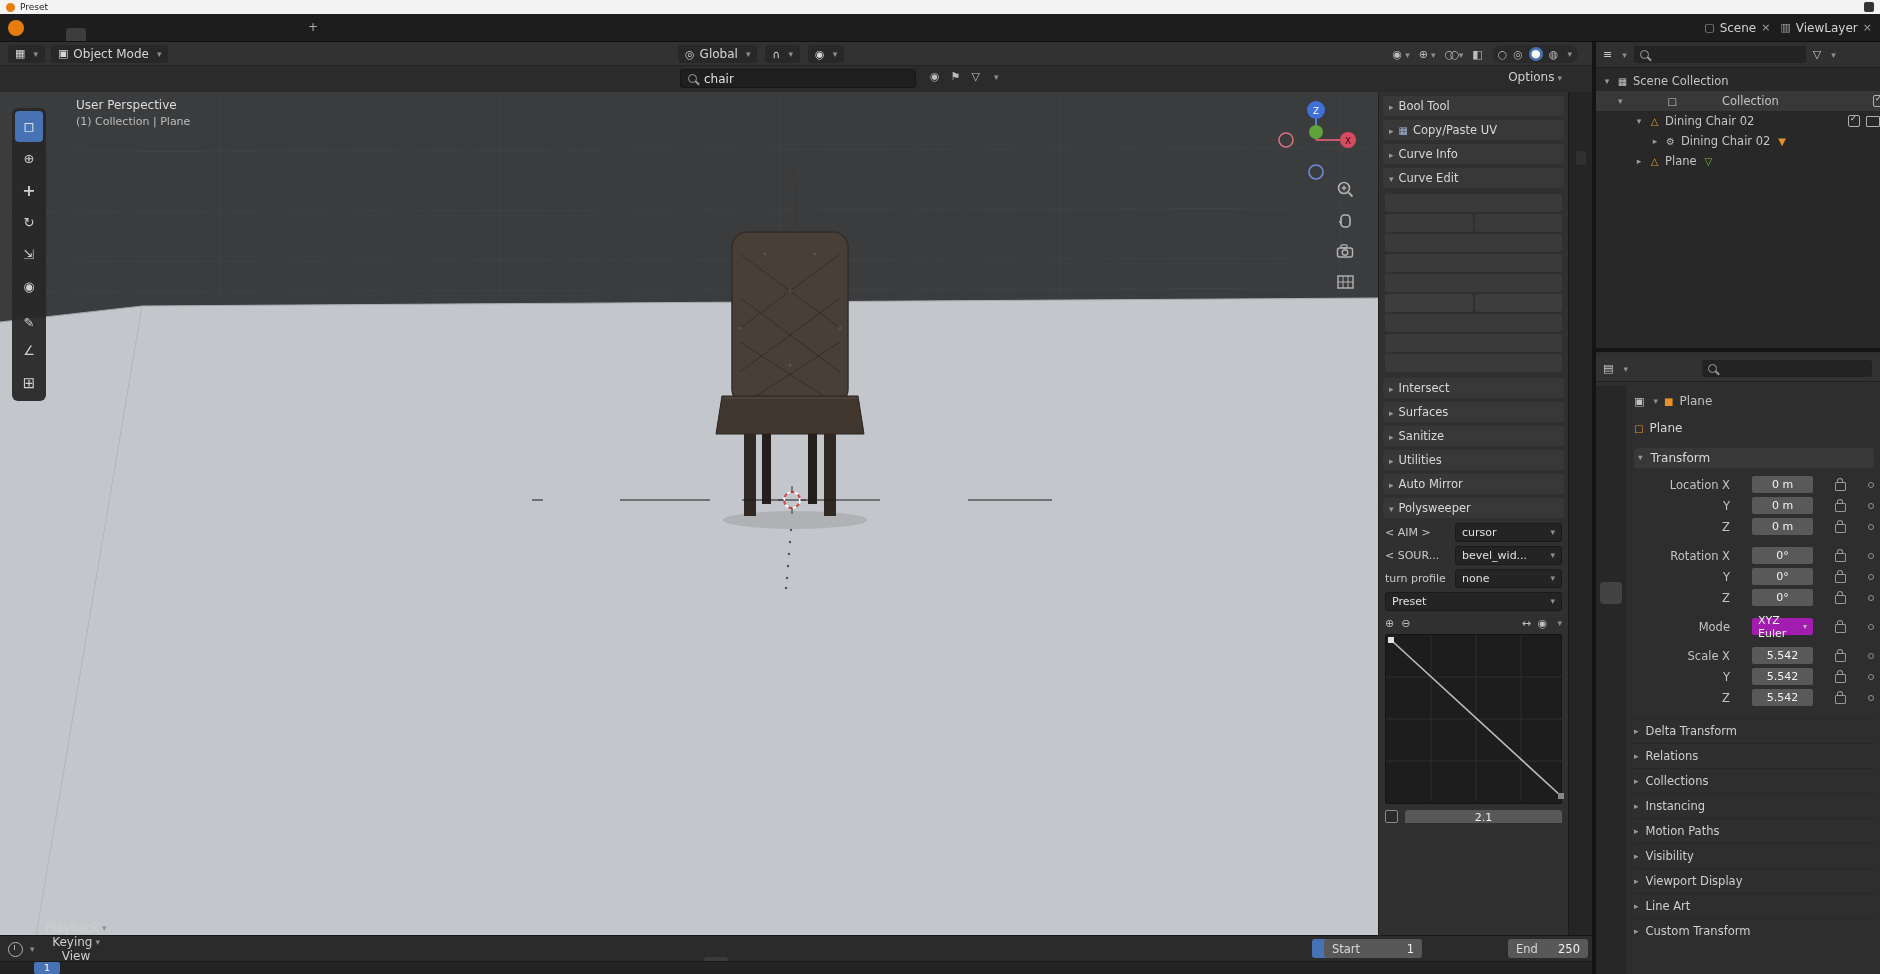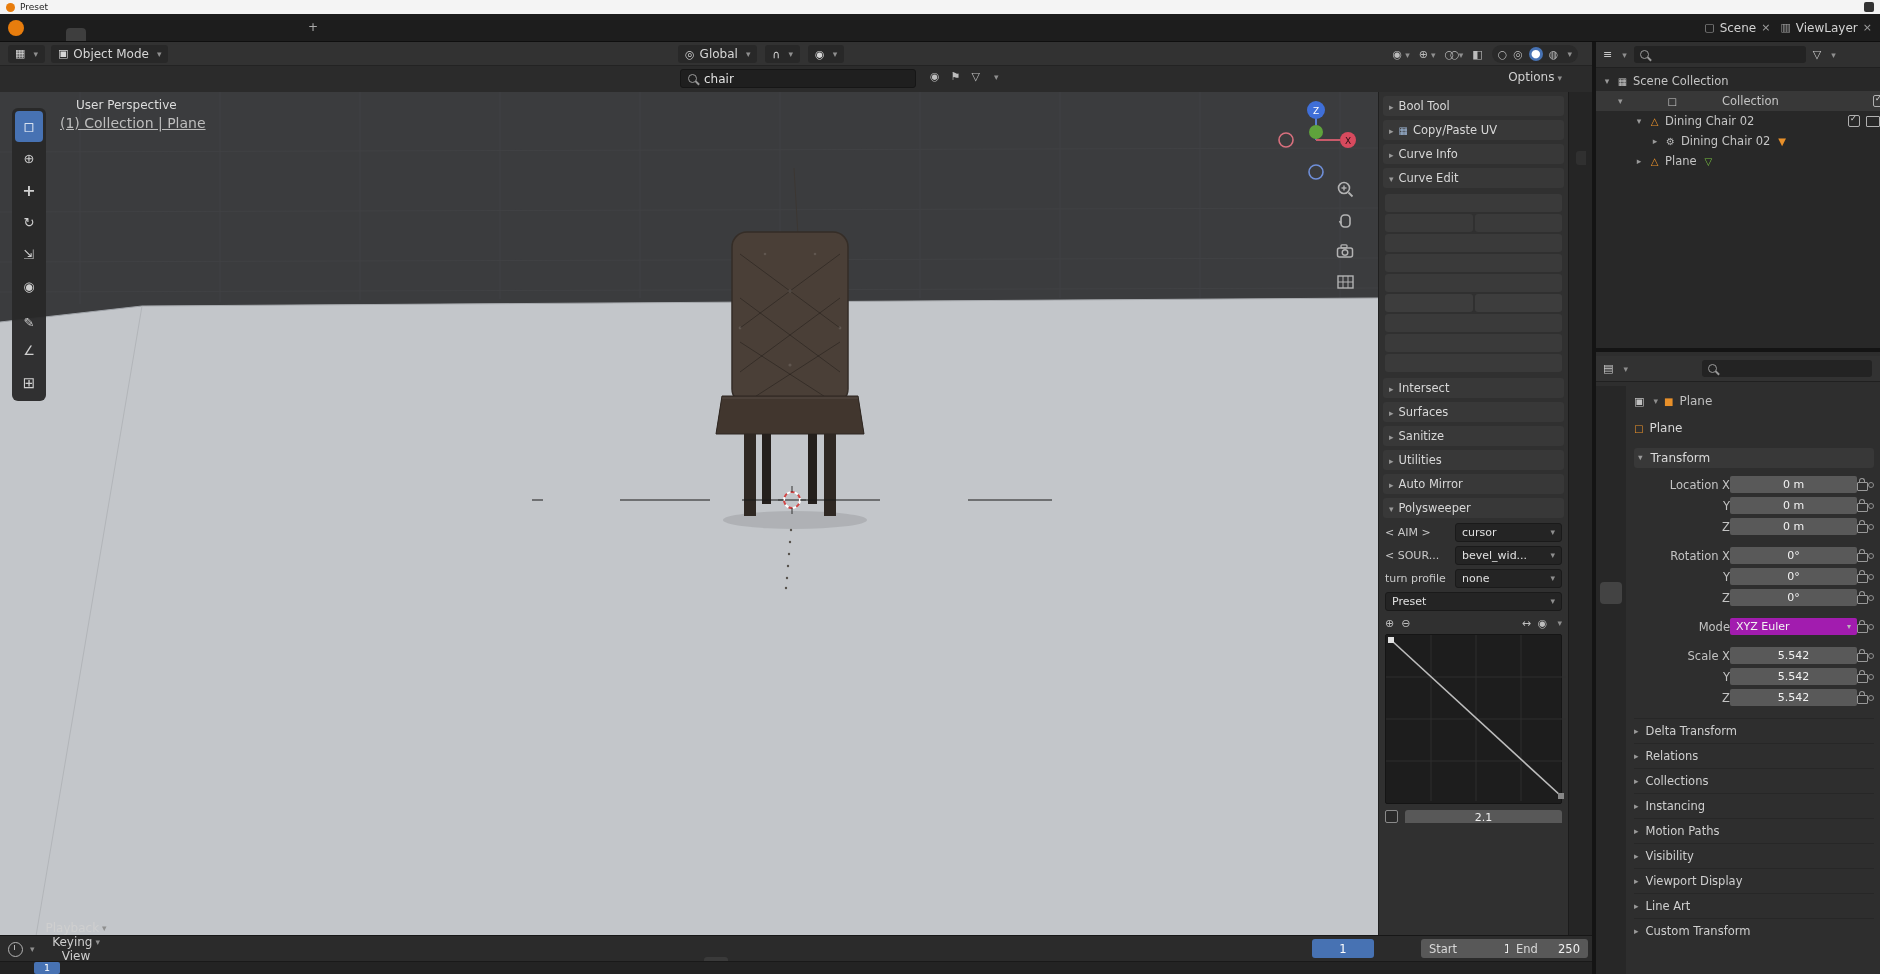--- a/index.html
+++ b/index.html
@@ -41,21 +41,21 @@
   .fb-icons{position:absolute;left:548px;top:4px;display:flex;gap:9px;align-items:center;font-size:11px;}
   .search-box{position:absolute;left:680px;top:3px;width:236px;height:19px;background:#1f1f1f;border:1px solid #161616;
               border-radius:3px;display:flex;align-items:center;gap:7px;padding:0 7px;box-sizing:border-box;color:#e2e2e2;}
   .mag{width:7px;height:7px;border:1.4px solid #9a9a9a;border-radius:50%;position:relative;flex:none;}
   .mag::after{content:"";position:absolute;width:5px;height:1.5px;background:#9a9a9a;transform:rotate(45deg);right:-4px;bottom:-1px;}
   .fb-post{position:absolute;left:930px;top:4px;display:flex;gap:11px;align-items:center;color:#bdbdbd;}
   .fb-options{position:absolute;right:30px;top:4px;color:#d0d0d0;}
   
   .canvas{position:absolute;left:0;top:50px;right:0;bottom:38px;background:#3b3c3e;overflow:hidden;}
   .vp-text1{position:absolute;left:76px;top:6px;color:#dcdcdc;font-size:12px;}
-  .vp-text2{position:absolute;left:60px;top:23px;color:#bdbdbd;font-size:14px;text-decoration:underline;}
+  .vp-text2{position:absolute;left:76px;top:23px;color:#bdbdbd;font-size:11px;}
   
   .toolbar{position:absolute;left:12px;top:16px;width:34px;background:rgba(40,40,40,.95);border-radius:6px;
            padding:3px;display:flex;flex-direction:column;gap:1px;box-sizing:border-box;}
   .tool-btn{height:31px;border-radius:4px;display:flex;align-items:center;justify-content:center;color:#cfcfcf;font-size:13px;}
   .tool-btn.active{background:#4772b3;color:#fff;}
   .tool-btn::before{content:"";}
   .ic-select-box::before{content:"◻";}
   .ic-cursor::before{content:"⊕";}
   .ic-move::before{content:"+";font-weight:bold;font-size:16px;}
   .ic-rotate::before{content:"↻";}
@@ -155,21 +155,21 @@
                  flex-direction:column;align-items:center;gap:9px;padding-top:10px;}
   .picon{width:22px;height:22px;display:flex;align-items:center;justify-content:center;border-radius:4px;
          color:#9f9f9f;font-size:12px;}
   .picon.active{background:#434343;}
   .props-content{position:absolute;left:30px;top:30px;right:0;bottom:0;padding:4px 6px 0 8px;box-sizing:border-box;}
   .crumb-row{display:flex;align-items:center;gap:6px;height:22px;color:#c0c0c0;}
   .crumb-ic{color:#e8902a;font-size:10px;}
   .name-row{display:flex;align-items:center;gap:6px;height:24px;color:#d8d8d8;margin-top:4px;}
   .panel-hdr{height:20px;background:#383838;border-radius:3px;display:flex;align-items:center;gap:6px;
              padding:0 6px;margin:8px 0 6px;color:#dadada;}
-  .prop-row{display:flex;align-items:center;height:21px;gap:0;}
+  .prop-row{display:flex;align-items:center;height:21px;gap:22px;}
   .prop-row.gap{margin-top:8px;}
   .plabel{width:96px;text-align:right;color:#c3c3c3;font-size:11.5px;white-space:nowrap;}
   .pfield{flex:1;max-width:132px;height:17px;background:#595959;border-radius:2px;display:flex;align-items:center;
           justify-content:center;color:#f2f2f2;font-size:11px;gap:4px;padding:0 6px;box-sizing:border-box;}
   .pfield .pcaret{display:none;color:#b9b9b9;font-size:8px;}
   .prop-row.dropdown .pfield{background:#a21caf;justify-content:flex-start;}
   .prop-row.dropdown .pfield .pcaret{display:inline;margin-left:auto;}
   .plock{width:9px;height:7px;border:1px solid #999;border-radius:1px;position:relative;margin-top:3px;flex:none;}
   .plock::before{content:"";position:absolute;left:1px;top:-5px;width:4px;height:4px;border:1px solid #999;border-bottom:none;border-radius:3px 3px 0 0;}
   .pdot{width:4px;height:4px;border:1px solid #8f8f8f;border-radius:50%;flex:none;}
@@ -617,21 +617,21 @@
 
           <span class="ic-jump-to-start"></span>
               <span class="ic-prev-keyframe"></span>
               <span class="ic-play-reverse"></span>
               <span class="ic-play"></span>
               <span class="ic-next-keyframe"></span>
               <span class="ic-jump-to-end"></span>
             </div>
         </div>
         <div class="frame-field">1</div>
-        <div class="range-field" style="left:1421px;width:98px;">
+        <div class="range-field" style="left:1324px;width:98px;">
           <span class="rf-label">Start</span>
             <span>1</span>
         </div>
         <div class="range-field" style="left:1508px;width:80px;">
           <span class="rf-label">End</span>
             <span>250</span>
         </div>
       </div>
       <div class="tl-ruler">
         <div class="ticks">

